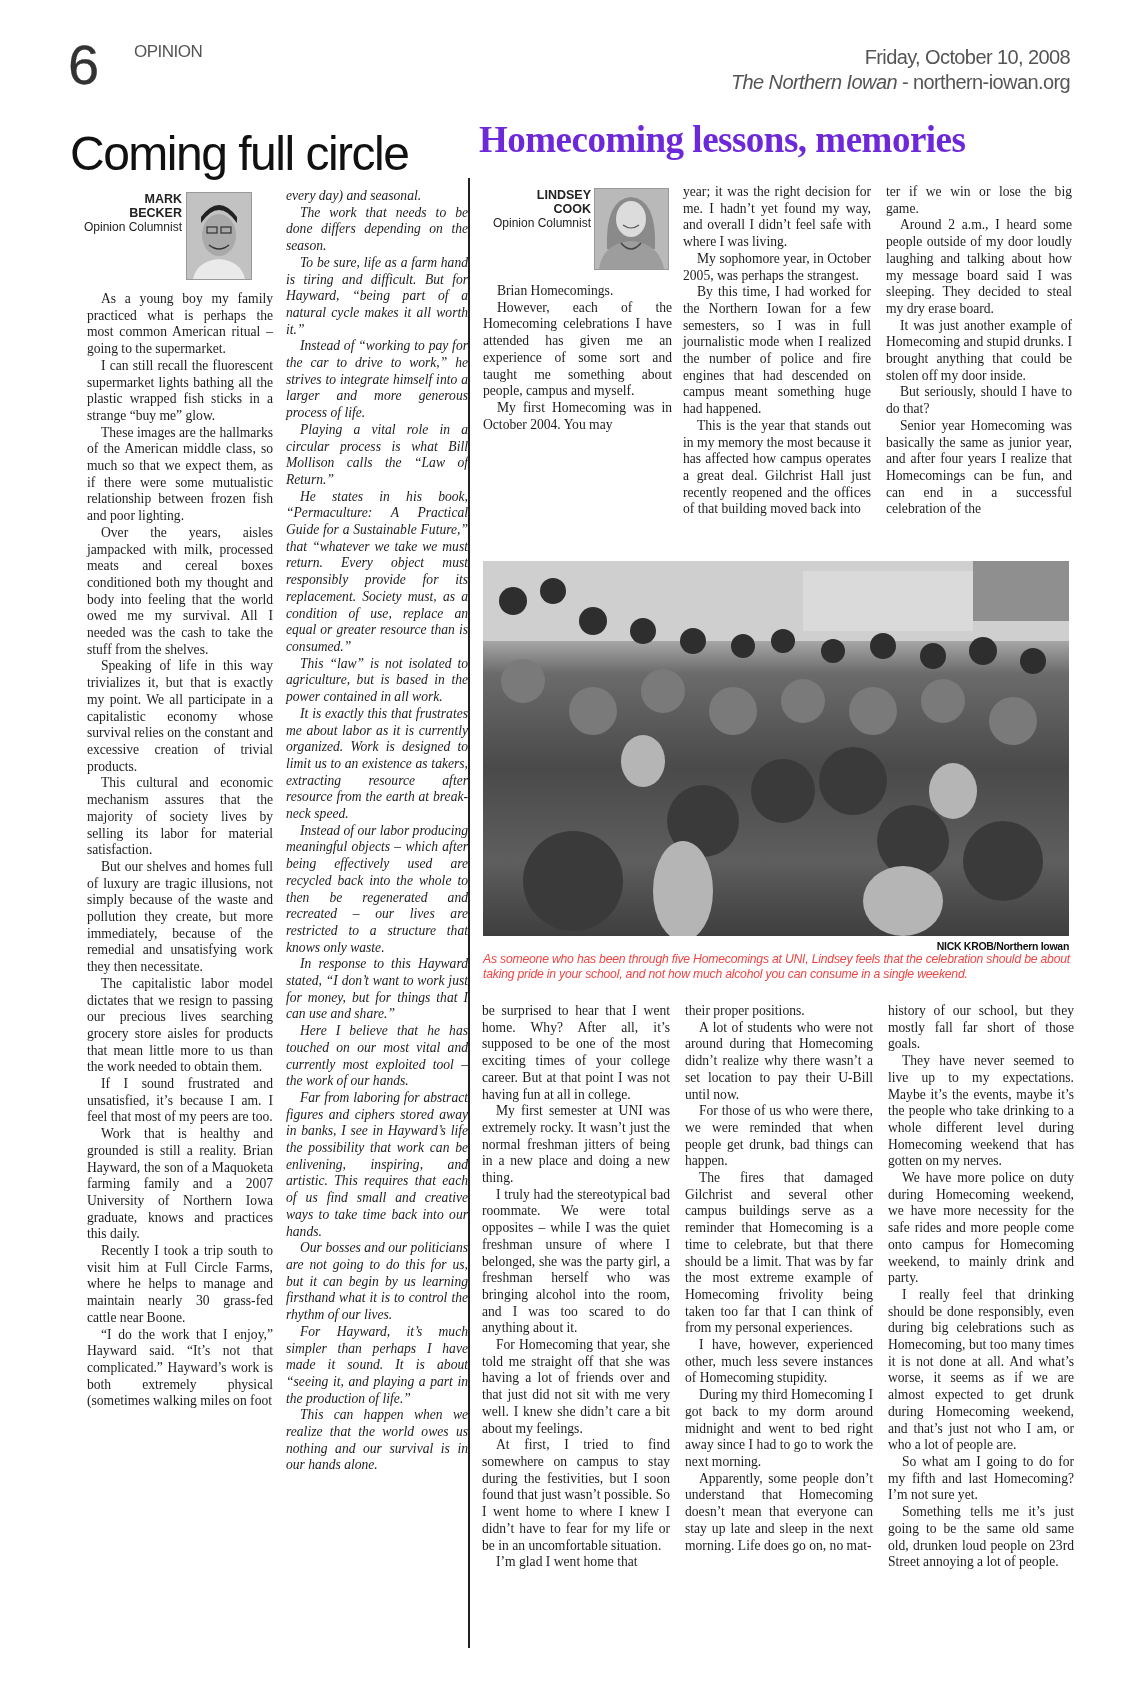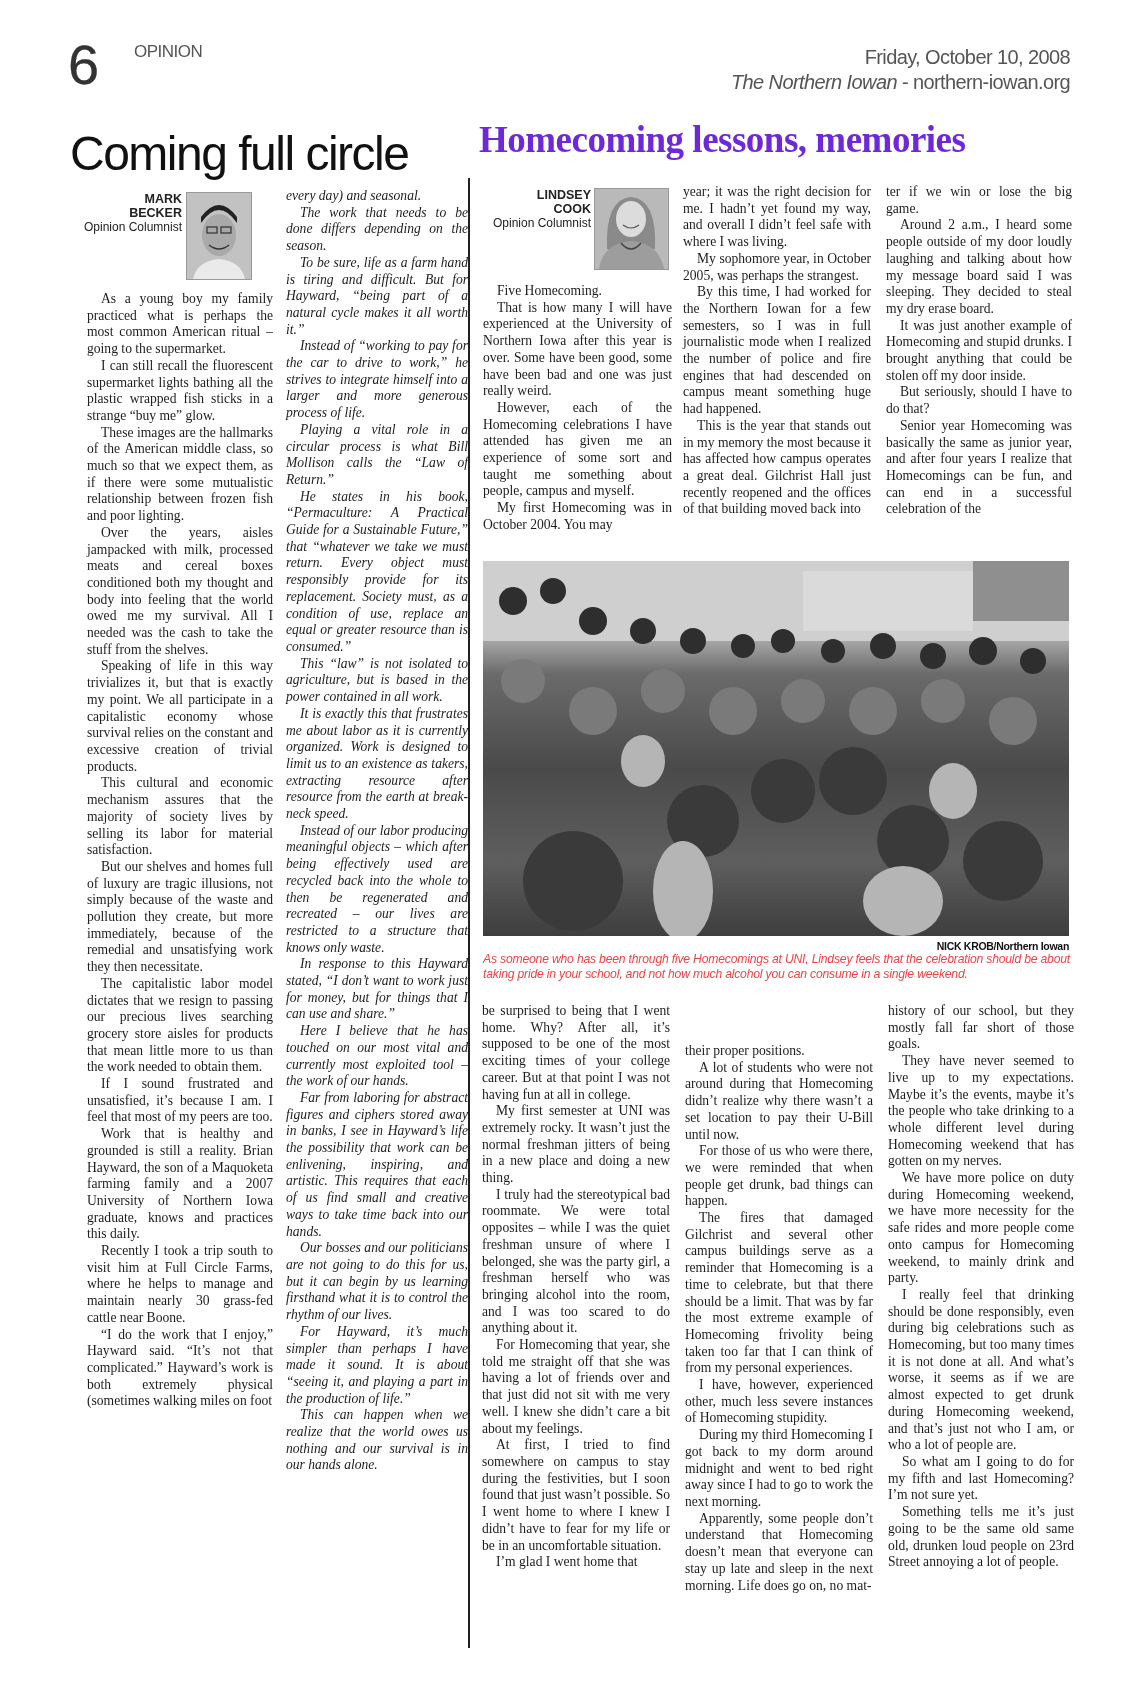--- a/index.html
+++ b/index.html
@@ -99,22 +99,21 @@
     <rect width="73" height="80" fill="#b9b9b9"></rect>
     <path d="M12 60 Q10 10 36 8 Q62 10 60 60 Z" fill="#8a8a8a"></path>
     <ellipse cx="36" cy="30" rx="15" ry="18" fill="#dcdcdc"></ellipse>
     <path d="M28 36 Q36 42 44 36" stroke="#555" stroke-width="1.2" fill="none"></path>
     <path d="M4 80 Q8 54 36 52 Q64 54 69 80 Z" fill="#9d9d9d"></path>
     <path d="M26 54 Q36 66 46 54" stroke="#444" stroke-width="1.5" fill="none"></path>
   </svg>
 </div>
 
 <div class="abs col" style="left:483px; top:283px; width:189px;">
-  <p>Five Homecoming.</p>
-  <p>That is how many I will have experienced at the University of Northern Iowa after this year is over. Some have been good, some have been bad and one was just really weird.</p>
+  <p>Brian Homecomings.</p>
   <p>However, each of the Homecoming celebrations I have attended has given me an experience of some sort and taught me something about people, campus and myself.</p>
   <p>My first Homecoming was in October 2004. You may</p>
 </div>
 
 <div class="abs col" style="left:683px; top:184px; width:188px;">
   <p class="noind">year; it was the right decision for me. I hadn’t yet found my way, and overall I didn’t feel safe with where I was living.</p>
   <p>My sophomore year, in October 2005, was perhaps the strangest.</p>
   <p>By this time, I had worked for the Northern Iowan for a few semesters, so I was in full journalistic mode when I realized the number of police and fire engines that had descended on campus meant something huge had happened.</p>
   <p>This is the year that stands out in my memory the most because it has affected how campus operates a great deal. Gilchrist Hall just recently reopened and the offices of that building moved back into</p>
 </div>
@@ -169,29 +168,29 @@
         <ellipse cx="420" cy="340" rx="40" ry="35"></ellipse>
       <ellipse cx="160" cy="200" rx="22" ry="26"></ellipse>
         <ellipse cx="470" cy="230" rx="24" ry="28"></ellipse>
     </g>
   </svg>
 </div>
 <div class="abs credit">NICK KROB/Northern Iowan</div>
 <div class="abs caption">As someone who has been through five Homecomings at UNI, Lindsey feels that the celebration should be about taking pride in your school, and not how much alcohol you can consume in a single weekend.</div>
 
 <div class="abs col" style="left:482px; top:1003px; width:188px;">
-  <p class="noind">be surprised to being that I went home. Why? After all, it’s supposed to be one of the most exciting times of your college career. But at that point I was not having fun at all in college.</p>
+  <p class="noind">be surprised to hear that I went home. Why? After all, it’s supposed to be one of the most exciting times of your college career. But at that point I was not having fun at all in college.</p>
   <p>My first semester at UNI was extremely rocky. It wasn’t just the normal freshman jitters of being in a new place and doing a new thing.</p>
   <p>I truly had the stereotypical bad roommate. We were total opposites – while I was the quiet freshman unsure of where I belonged, she was the party girl, a freshman herself who was bringing alcohol into the room, and I was too scared to do anything about it.</p>
   <p>For Homecoming that year, she told me straight off that she was having a lot of friends over and that just did not sit with me very well. I knew she didn’t care a bit about my feelings.</p>
   <p>At first, I tried to find somewhere on campus to stay during the festivities, but I soon found that just wasn’t possible. So I went home to where I knew I didn’t have to fear for my life or be in an uncomfortable situation.</p>
   <p>I’m glad I went home that</p>
 </div>
 
-<div class="abs col" style="left:685px; top:1003px; width:188px;margin-top:40px;">
+<div class="abs col" style="left:685px; top:1003px; width:188px;">
   <p class="noind">their proper positions.</p>
   <p>A lot of students who were not around during that Homecoming didn’t realize why there wasn’t a set location to pay their U-Bill until now.</p>
   <p>For those of us who were there, we were reminded that when people get drunk, bad things can happen.</p>
   <p>The fires that damaged Gilchrist and several other campus buildings serve as a reminder that Homecoming is a time to celebrate, but that there should be a limit. That was by far the most extreme example of Homecoming frivolity being taken too far that I can think of from my personal experiences.</p>
   <p>I have, however, experienced other, much less severe instances of Homecoming stupidity.</p>
   <p>During my third Homecoming I got back to my dorm around midnight and went to bed right away since I had to go to work the next morning.</p>
   <p>Apparently, some people don’t understand that Homecoming doesn’t mean that everyone can stay up late and sleep in the next morning. Life does go on, no mat-</p>
 </div>
 
 <div class="abs col" style="left:888px; top:1003px; width:186px;">

